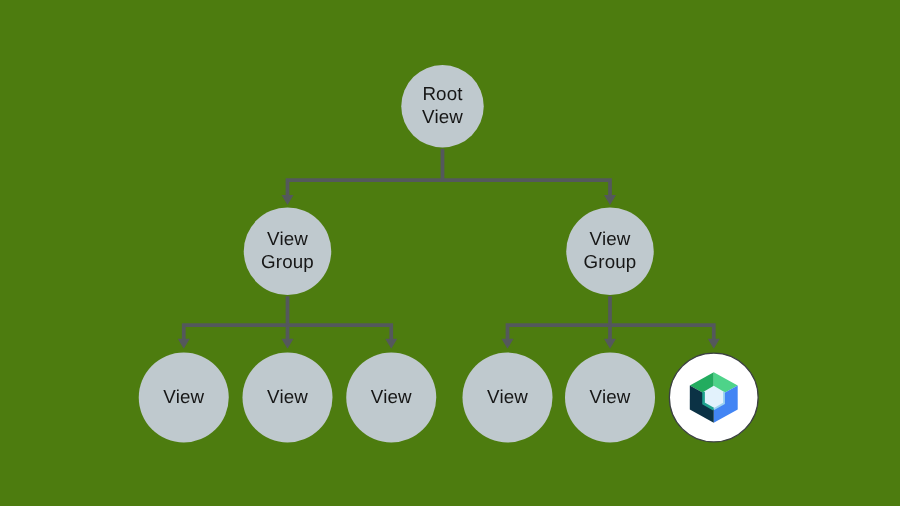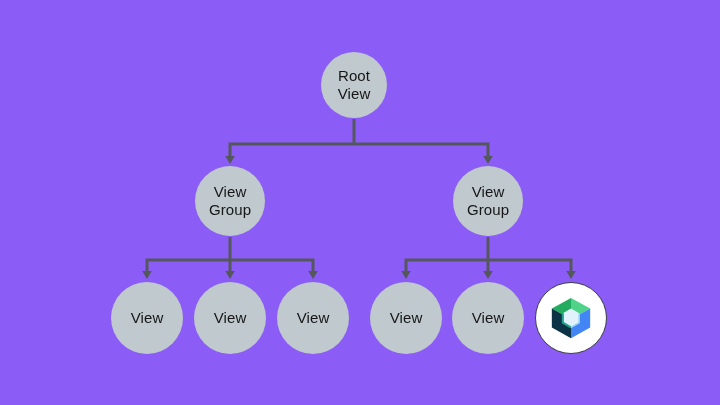--- a/index.html
+++ b/index.html
@@ -1,20 +1,20 @@
 <!DOCTYPE html>
 <html><head>
 <meta charset="utf-8">
 <style>
   html, body { margin: 0; padding: 0; background: #ffffff; }
   .canvas {
     position: relative;
     width: 720px;
     height: 405px;
-    background: #8b5cf6;
+    background: #4d7c0f;
     font-family: "Liberation Sans", sans-serif;
     overflow: hidden;
   }
   .connectors {
     position: absolute;
     left: 0; top: 0;
   }
   .node {
     position: absolute;
     background: #BFC9CE;

